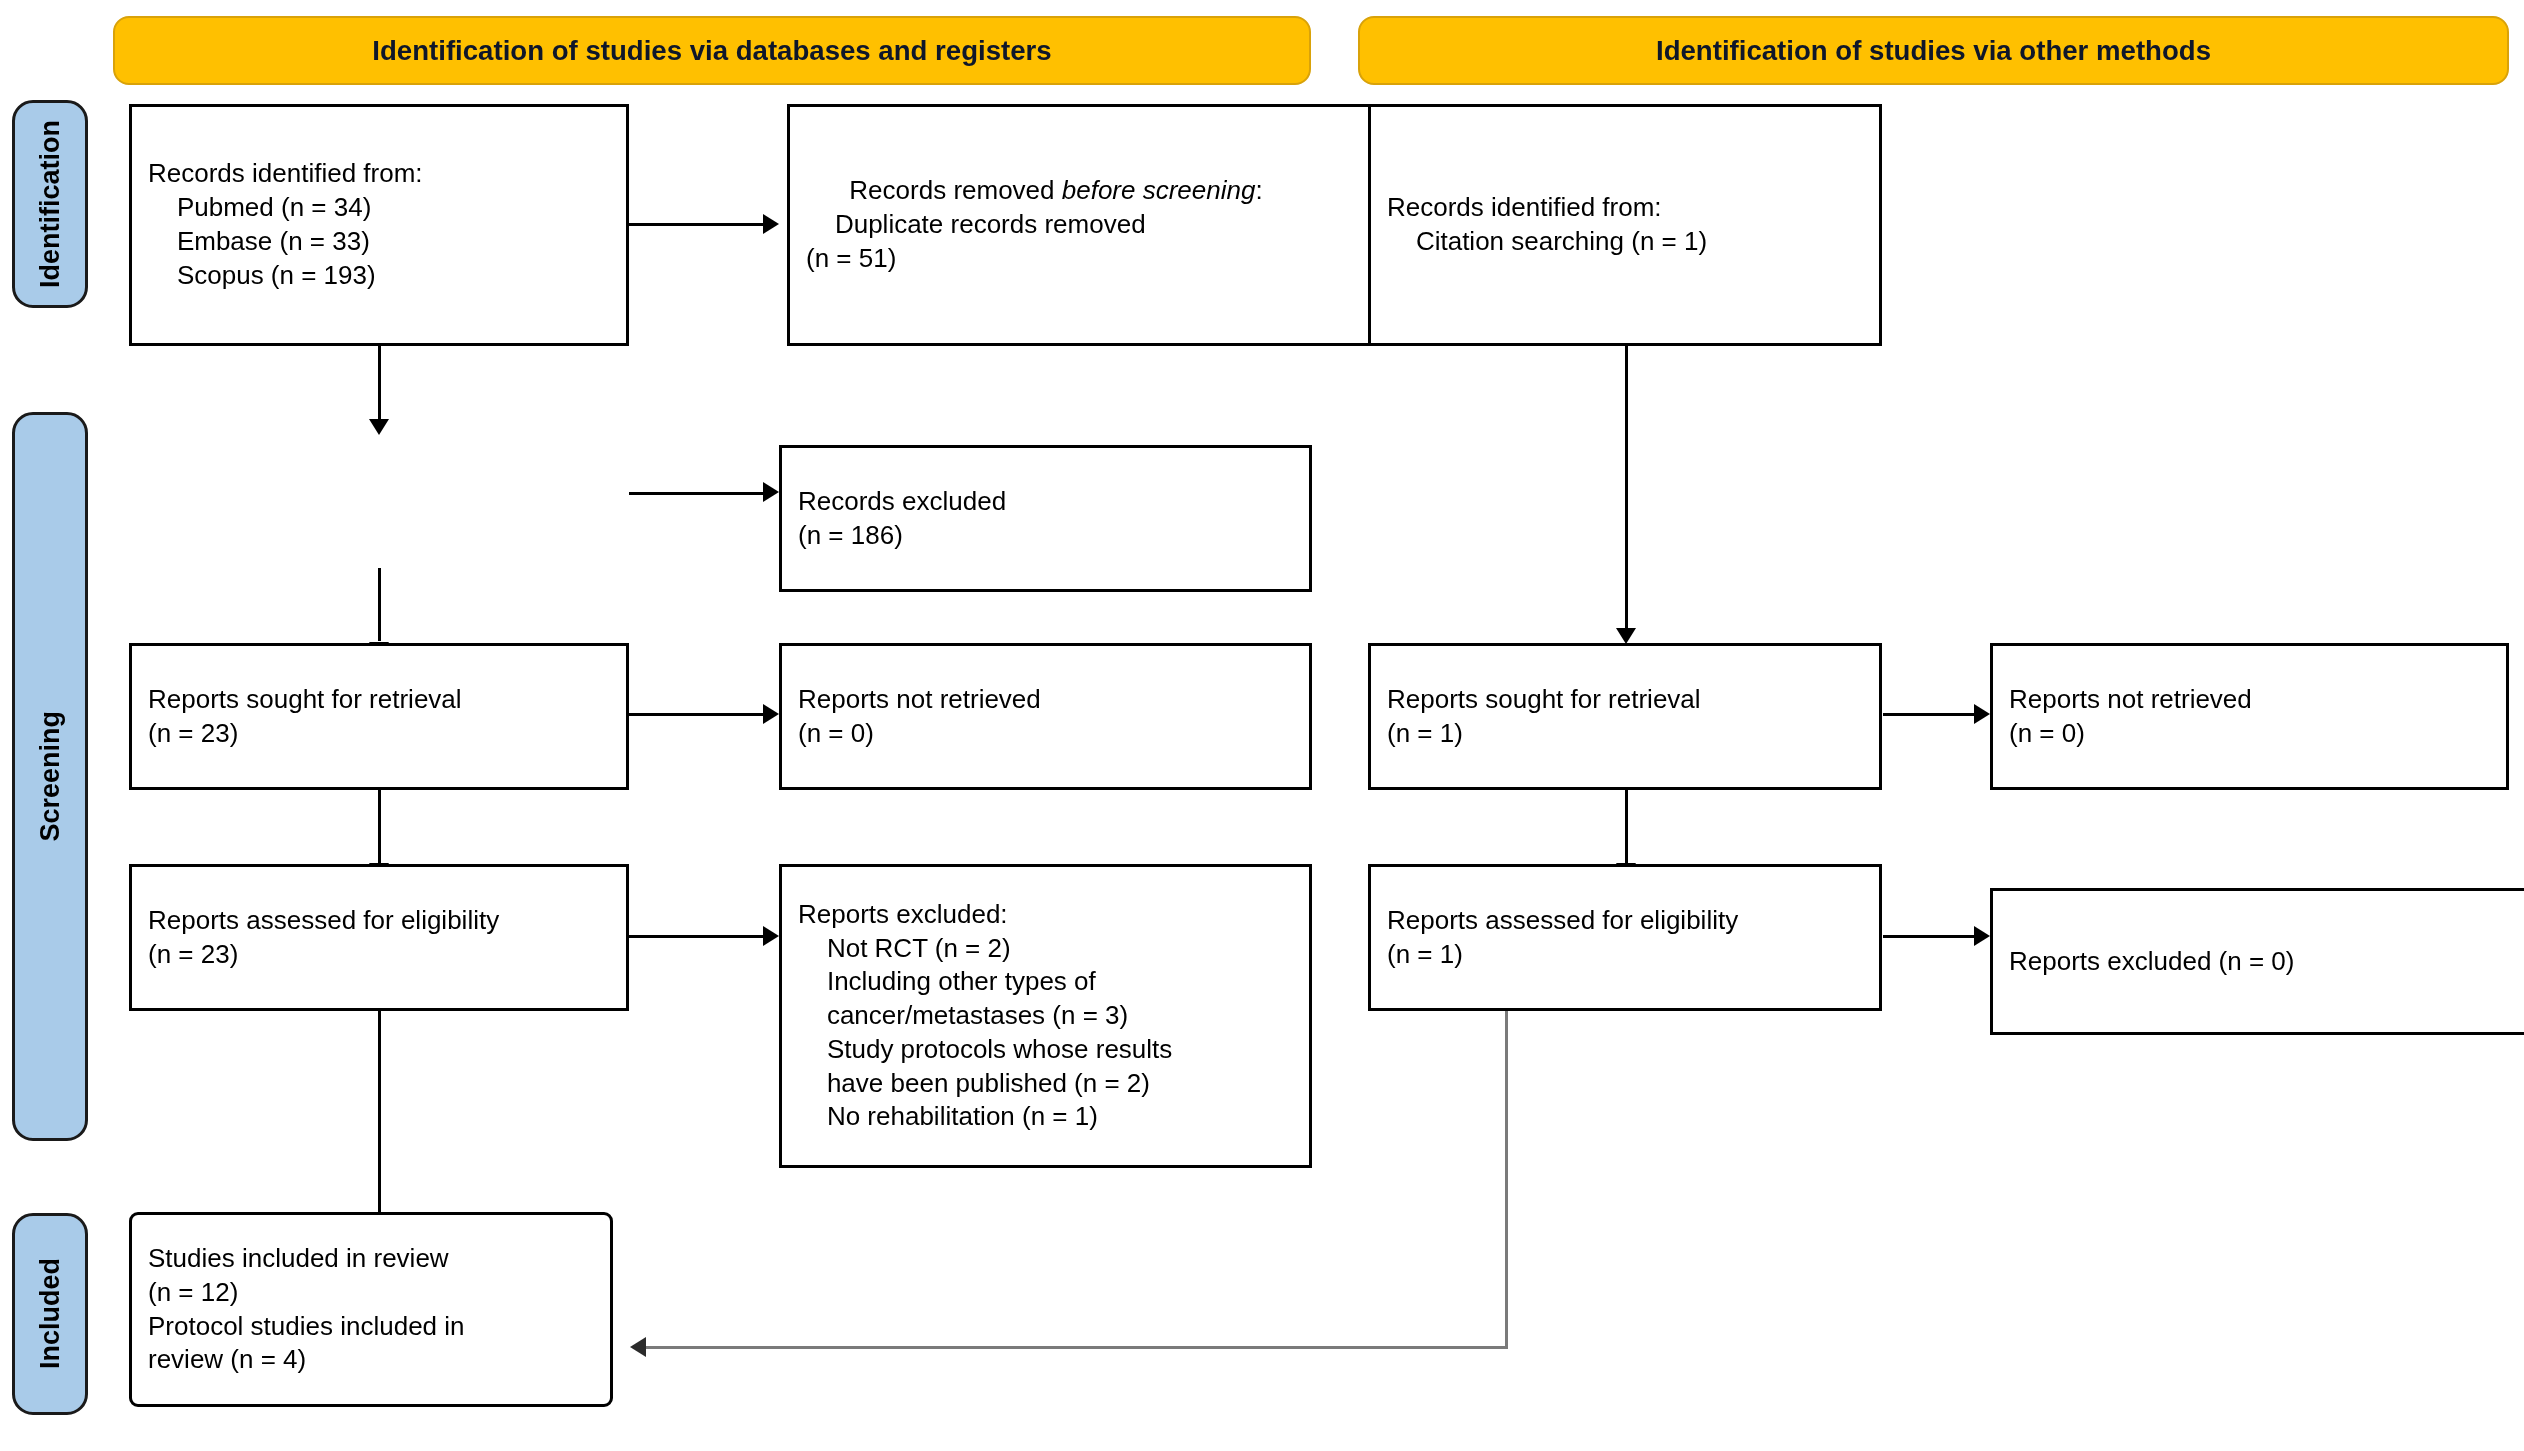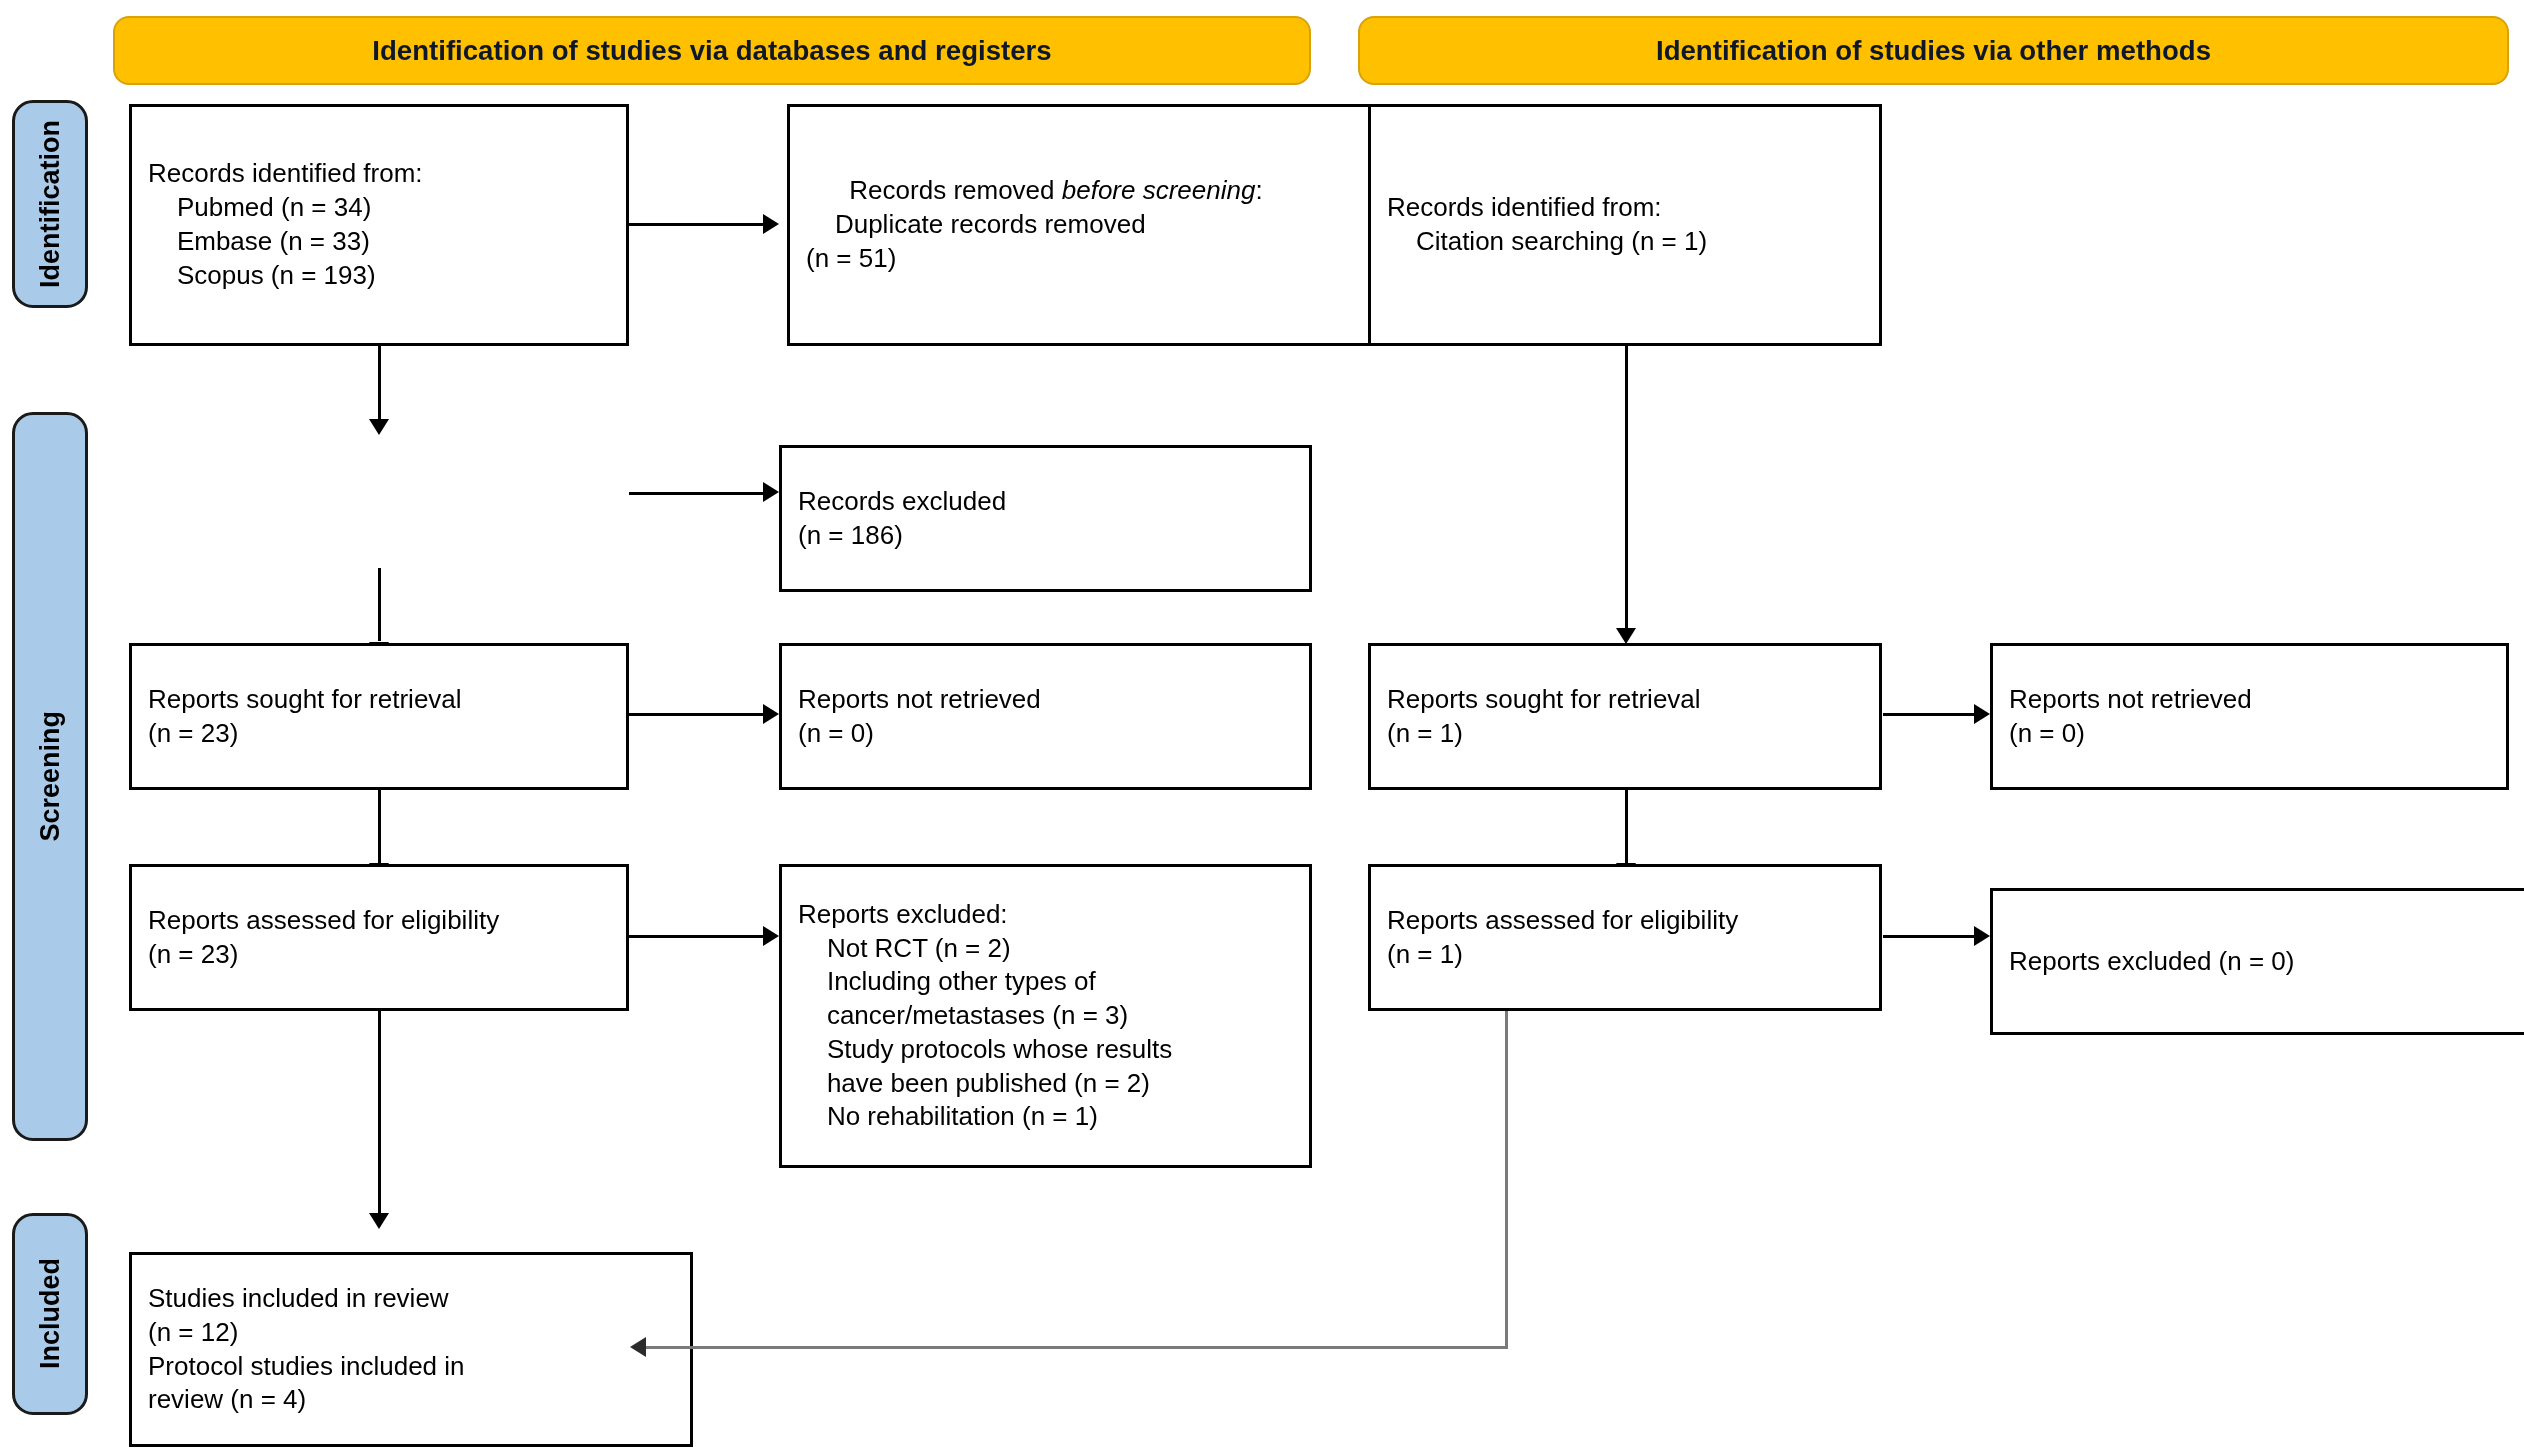--- a/index.html
+++ b/index.html
@@ -189,21 +189,21 @@
     have been published (n = 2)
     No rehabilitation (n = 1)</div>
   </div>
 
   <div class="hline" style="left:629px; top:935px; width:134px;"></div>
   <div class="arrow-r" style="left:763px; top:926px;"></div>
 
   <div class="vline" style="left:378px; top:1011px; height:202px;"></div>
   <div class="arrow-d" style="left:369px; top:1213px;"></div>
 
-  <div class="box" style="left:129px; top:1252px; width:564px; height:195px;">
+  <div class="box" style="left:129px; top:1212px; width:484px; height:195px;border-radius:9px;">
     <div class="txt">Studies included in review
 (n = 12)
 Protocol studies included in
 review (n = 4)</div>
   </div>
 
   <div class="box" style="left:1368px; top:104px; width:514px; height:242px;">
     <div class="txt">Records identified from:
     Citation searching (n = 1)</div>
   </div>

